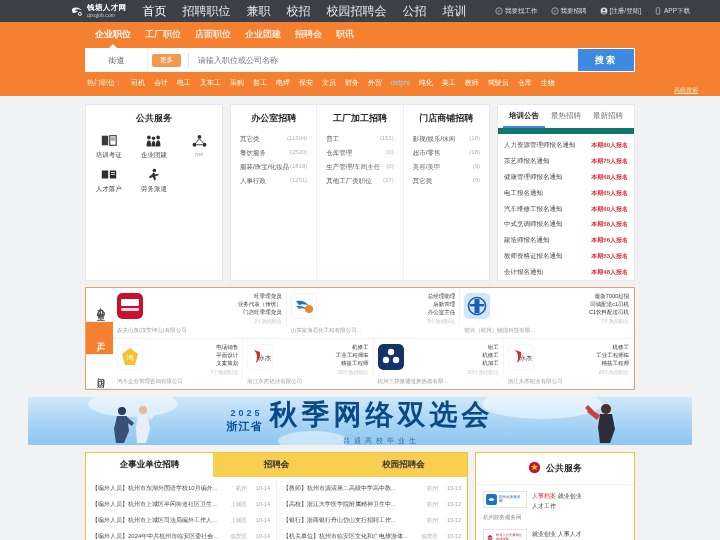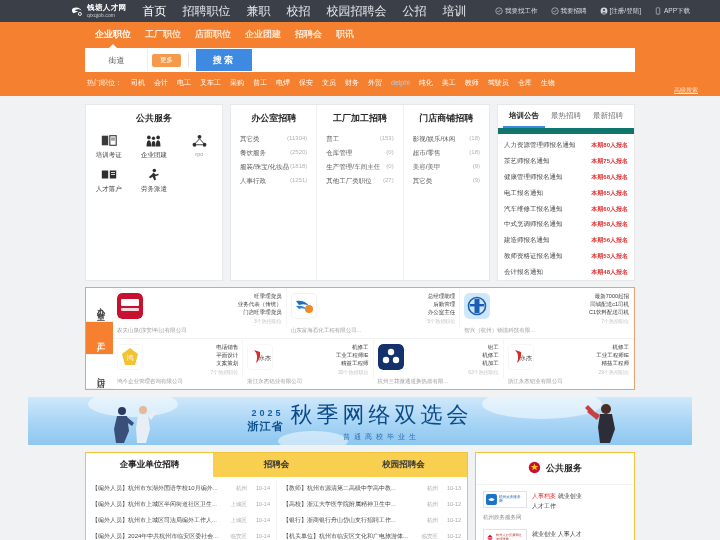--- a/index.html
+++ b/index.html
@@ -132,21 +132,21 @@
   
   .banner {
     width: 664px; margin: 7px auto 0; height: 48px;
     background: linear-gradient(180deg,#cfe8fb 0%, #a7d4f5 55%, #8ec7f0 100%);
     position: relative; overflow: hidden; border-radius: 1px;
   }
   .banner .cloud { position: absolute; background: rgba(255,255,255,.5); border-radius: 50%; }
   .bn-center { position: absolute; inset: 0; display: flex; align-items: center; justify-content: center; gap: 7px; }
   .bn-year { color: #1160a8; font-size: 9px; letter-spacing: 3px; font-weight: bold; }
   .bn-prov { color: #0d4f8e; font-size: 11px; font-weight: bold; letter-spacing: 1px; }
-  .bn-main { color: #0a4a88; font-size: 22px; font-weight: normal; letter-spacing: 4px; font-family: "Liberation Serif", serif; text-align: right; }
+  .bn-main { color: #0a4a88; font-size: 28px; font-weight: bold; letter-spacing: 4px; font-family: "Liberation Serif", serif; text-align: right; }
   .bn-sub { color: #2a6fae; font-size: 7px; letter-spacing: 4px; }
   .bn-left-col { display: flex; flex-direction: column; align-items: flex-end; gap: 1px; }
   .bn-right-col { display: flex; flex-direction: column; align-items: center; gap: 2px; }
   .ppl { position: absolute; bottom: 2px; }
   .ppl svg { display: block; }
 
   
   .row3 { display: flex; gap: 7px; margin-top: 7px; }
   .lists { flex: 1; background: #fff; border: 1px solid #f0c33c; }
   .lt-tabs { display: flex; background: #f9cf50; }
@@ -248,20 +248,21 @@
       <span class="t">企业团建</span>
       <span class="t">招聘会</span>
       <span class="t">职讯</span>
     </div>
     <div class="sb-box">
       <div class="sb-city">街道</div>
       <div class="sb-more">
         <span class="pill">更多</span>
       </div>
       <div class="sb-divider"></div>
+      <input class="sb-input" placeholder="请输入职位或公司名称" style="">
       <div class="sb-btn">搜索</div>
     </div>
   </div>
   <div class="sb-adv">高级搜索</div>
   <div class="hotline">
     <span class="lbl">热门职位：</span>
     <a href="#">司机</a>
     <a href="#">会计</a>
     <a href="#">电工</a>
     <a href="#">叉车工</a>

